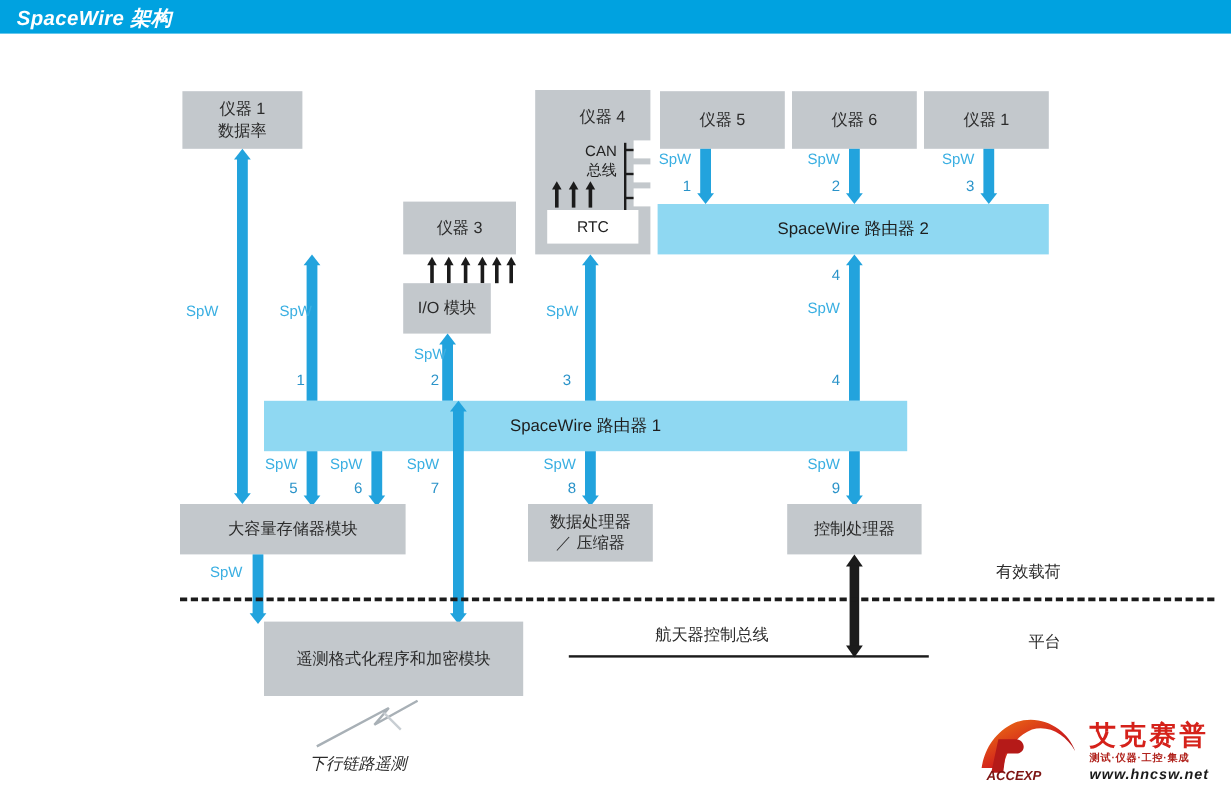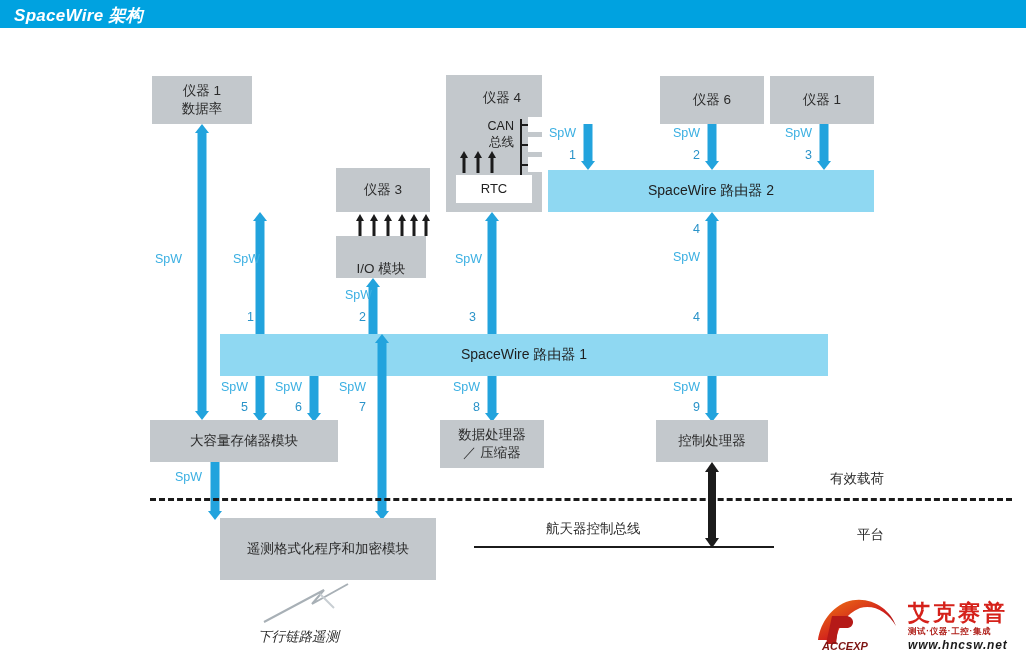--- a/index.html
+++ b/index.html
@@ -174,21 +174,21 @@
     </div>
     <div class="barrow" style="left:408px;top:214px;width:12px;height:22px;">
       <div class="bhead up"></div>
         <div class="bshaft" style="top:6px;bottom:0;"></div>
     </div>
     <div class="barrow" style="left:420px;top:214px;width:12px;height:22px;">
       <div class="bhead up"></div>
         <div class="bshaft" style="top:6px;bottom:0;"></div>
     </div>
   </div>
-  <div class="gbox" style="left:336px;top:236px;width:90px;height:42px;align-items:flex-end;">
+  <div class="gbox" style="left:336px;top:236px;width:73px;height:42px;">
     <span>I/O 模块</span>
   </div>
   <div class="spw" style="left:359px;top:278px;width:28px;height:56px;">
     <div class="head up"></div>
     <div class="shaft" style="top:8px;bottom:0px;"></div>
   </div>
   <div class="spwlbl" style="left:318px;top:288px;width:54px;">SpW</div>
   <div class="portnum" style="left:318px;top:310px;width:48px;">2</div>
 
   <div class="gbox" style="left:446px;top:75px;width:96px;height:137px;display:block;">
@@ -220,20 +220,23 @@
       <span>RTC</span>
     </div>
   </div>
   <div class="spw" style="left:478px;top:212px;width:28px;height:122px;">
     <div class="head up"></div>
     <div class="shaft" style="top:8px;bottom:0px;"></div>
   </div>
   <div class="spwlbl" style="left:428px;top:252px;width:54px;">SpW</div>
   <div class="portnum" style="left:428px;top:310px;width:48px;">3</div>
 
+  <div class="gbox" style="left:550px;top:76px;width:104px;height:48px;">
+    <span>仪器 5</span>
+  </div>
   <div class="spw" style="left:574px;top:124px;width:28px;height:46px;">
     <div class="shaft" style="top:0;bottom:8px;"></div>
     <div class="head down"></div>
   </div>
   <div class="spwlbl" style="left:530px;top:126px;width:46px;">SpW</div>
   <div class="portnum" style="left:530px;top:148px;width:46px;">1</div>
 
   <div class="gbox" style="left:660px;top:76px;width:104px;height:48px;">
     <span>仪器 6</span>
   </div>
@@ -259,21 +262,21 @@
   </div>
 
   <div class="spw" style="left:698px;top:212px;width:28px;height:122px;">
     <div class="head up"></div>
     <div class="shaft" style="top:8px;bottom:0px;"></div>
   </div>
   <div class="portnum" style="left:656px;top:222px;width:44px;">4</div>
   <div class="spwlbl" style="left:656px;top:250px;width:44px;">SpW</div>
   <div class="portnum" style="left:656px;top:310px;width:44px;">4</div>
 
-  <div class="rbox" style="left:220px;top:334px;width:608px;height:42px;">
+  <div class="rbox" style="left:220px;top:334px;width:536px;height:42px;">
     <span>SpaceWire 路由器 1</span>
   </div>
 
   <div class="spw" style="left:246px;top:376px;width:28px;height:46px;">
     <div class="shaft" style="top:0;bottom:8px;"></div>
     <div class="head down"></div>
   </div>
   <div class="spwlbl" style="left:202px;top:380px;width:46px;">SpW</div>
   <div class="portnum" style="left:202px;top:400px;width:46px;">5</div>
 
@@ -325,21 +328,21 @@
   </div>
   <div class="spwlbl" style="left:156px;top:470px;width:46px;">SpW</div>
 
   <div class="bigbarrow" style="left:700px;top:462px;width:24px;height:86px;">
     <div class="h up"></div>
     <div class="s" style="top:9px;bottom:9px;"></div>
     <div class="h down"></div>
   </div>
 
   <div class="dashline" style="left:150px;top:498px;width:862px;"></div>
-  <div class="plain r" style="left:806px;top:470px;width:78px;">有效载荷</div>
+  <div class="plain r" style="left:806px;top:470px;width:78px;font-family:Liberation Mono, monospace;">有效载荷</div>
   <div class="plain r" style="left:806px;top:526px;width:78px;">平台</div>
 
   <div class="gbox" style="left:220px;top:518px;width:216px;height:62px;">
     <span>遥测格式化程序和加密模块</span>
   </div>
 
   <svg class="bolt" style="left:262px;top:582px;width:106px;height:42px;" viewBox="0 0 106 42">
     <path d="M2 40 L62 8 L50 22 L86 2" fill="none" stroke="#a8b0b6" stroke-width="2"></path>
     <path d="M58 12 L72 26" fill="none" stroke="#c8ced3" stroke-width="2"></path>
   </svg>

